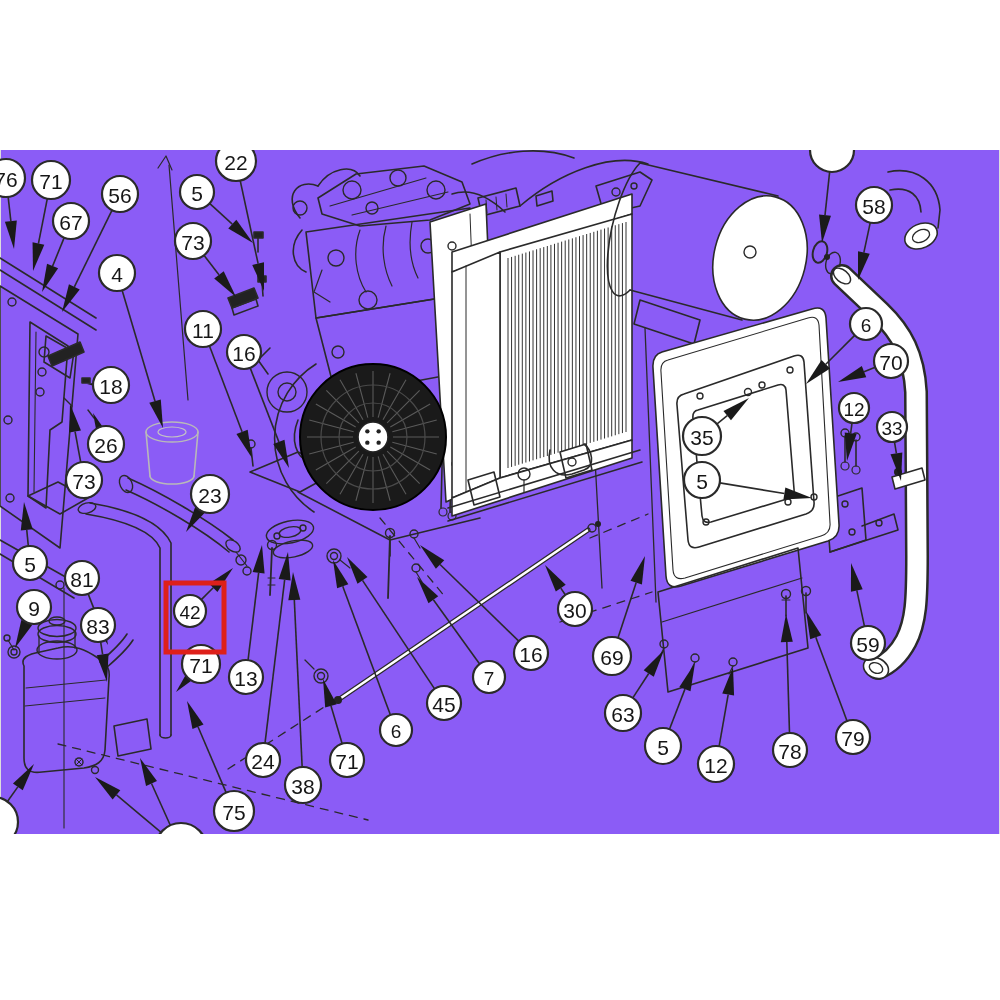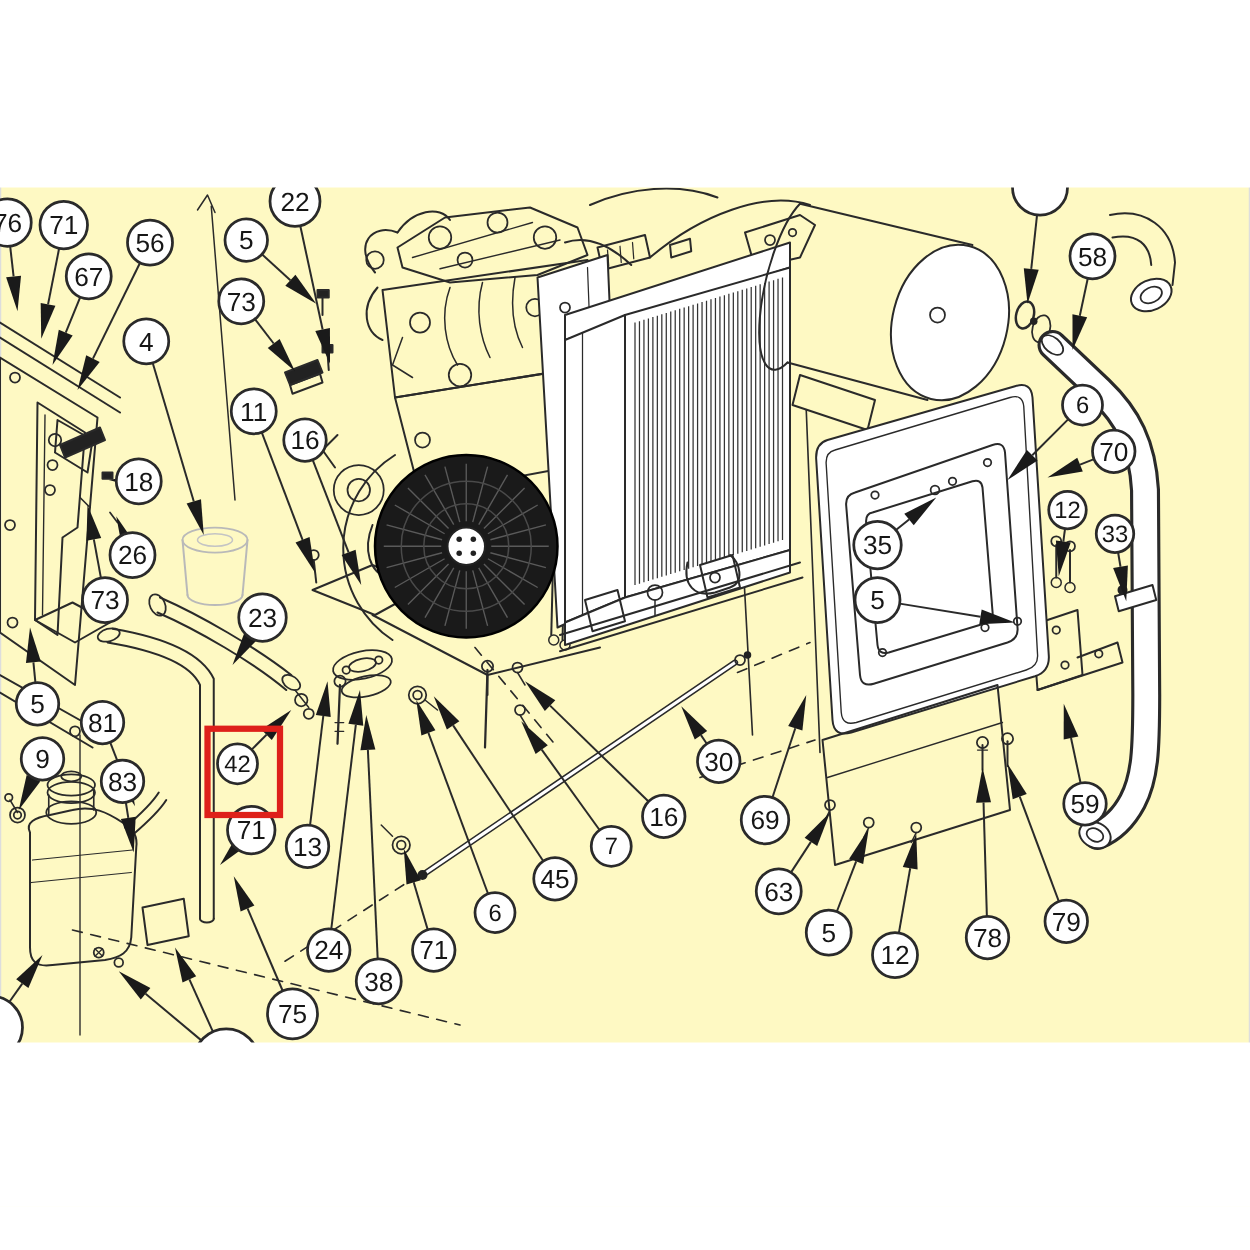--- a/index.html
+++ b/index.html
@@ -1,16 +1,16 @@
 <!DOCTYPE html>
 <html><head>
 <meta charset="utf-8">
 <style>
   html,body{margin:0;padding:0;background:#ffffff;}
-  .stage{position:relative;width:1000px;height:965px;background:#fef9c3;
+  .stage{position:relative;width:1000px;height:965px;background:#8b5cf6;
          box-shadow:inset 0 0 0 1px #dddddd;overflow:hidden;
          font-family:"Liberation Sans", sans-serif;}
   svg{display:block;}
   .balloon-text{font-family:"Liberation Sans", sans-serif;font-weight:500;fill:#161616;}
 </style>
 </head>
 <body>
 
 <div class="stage">
   <svg id="diagram" width="1000" height="1000" viewBox="0 0 1000 1000">

